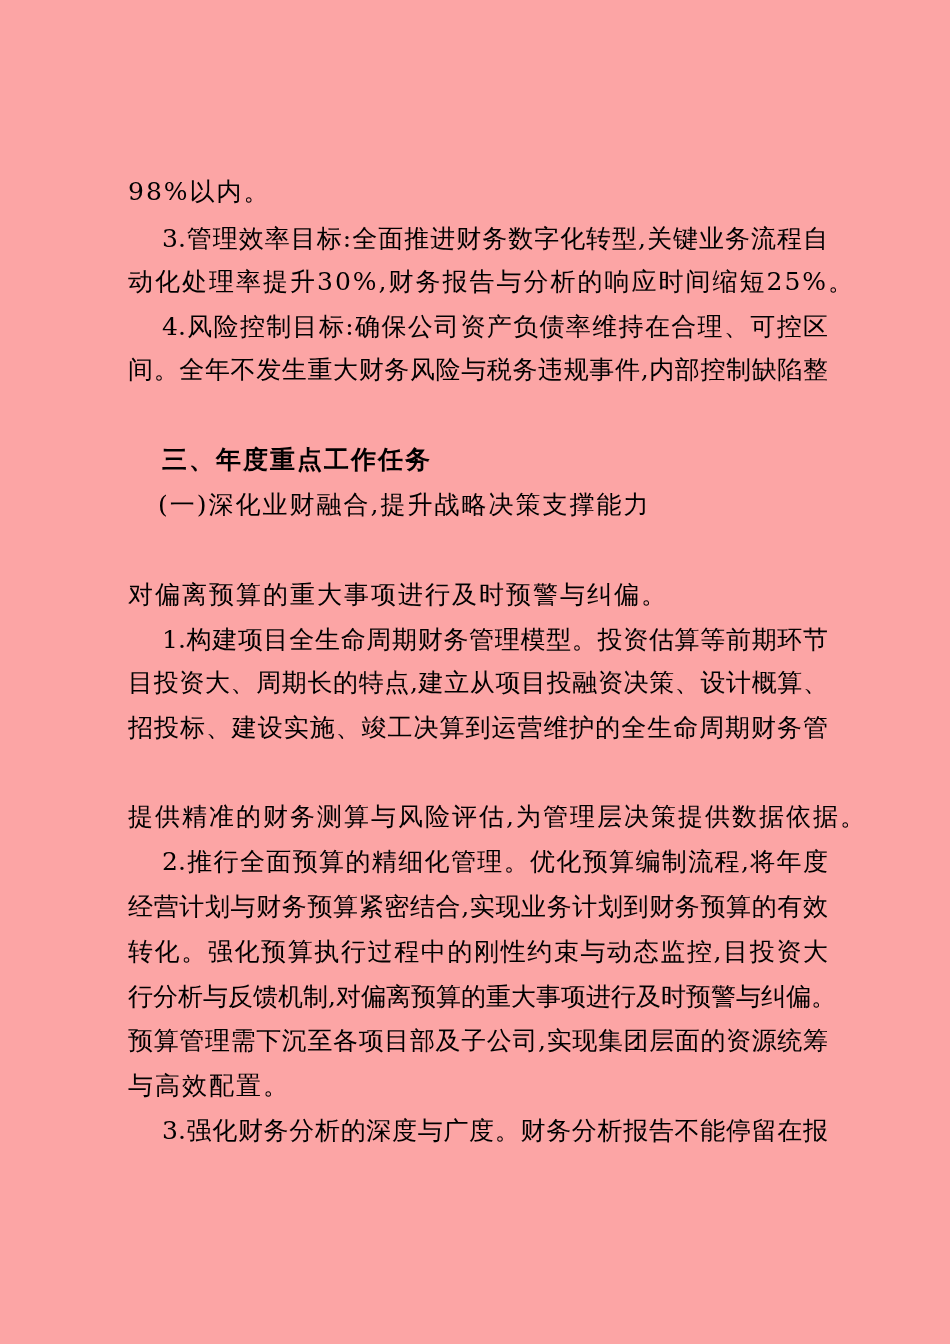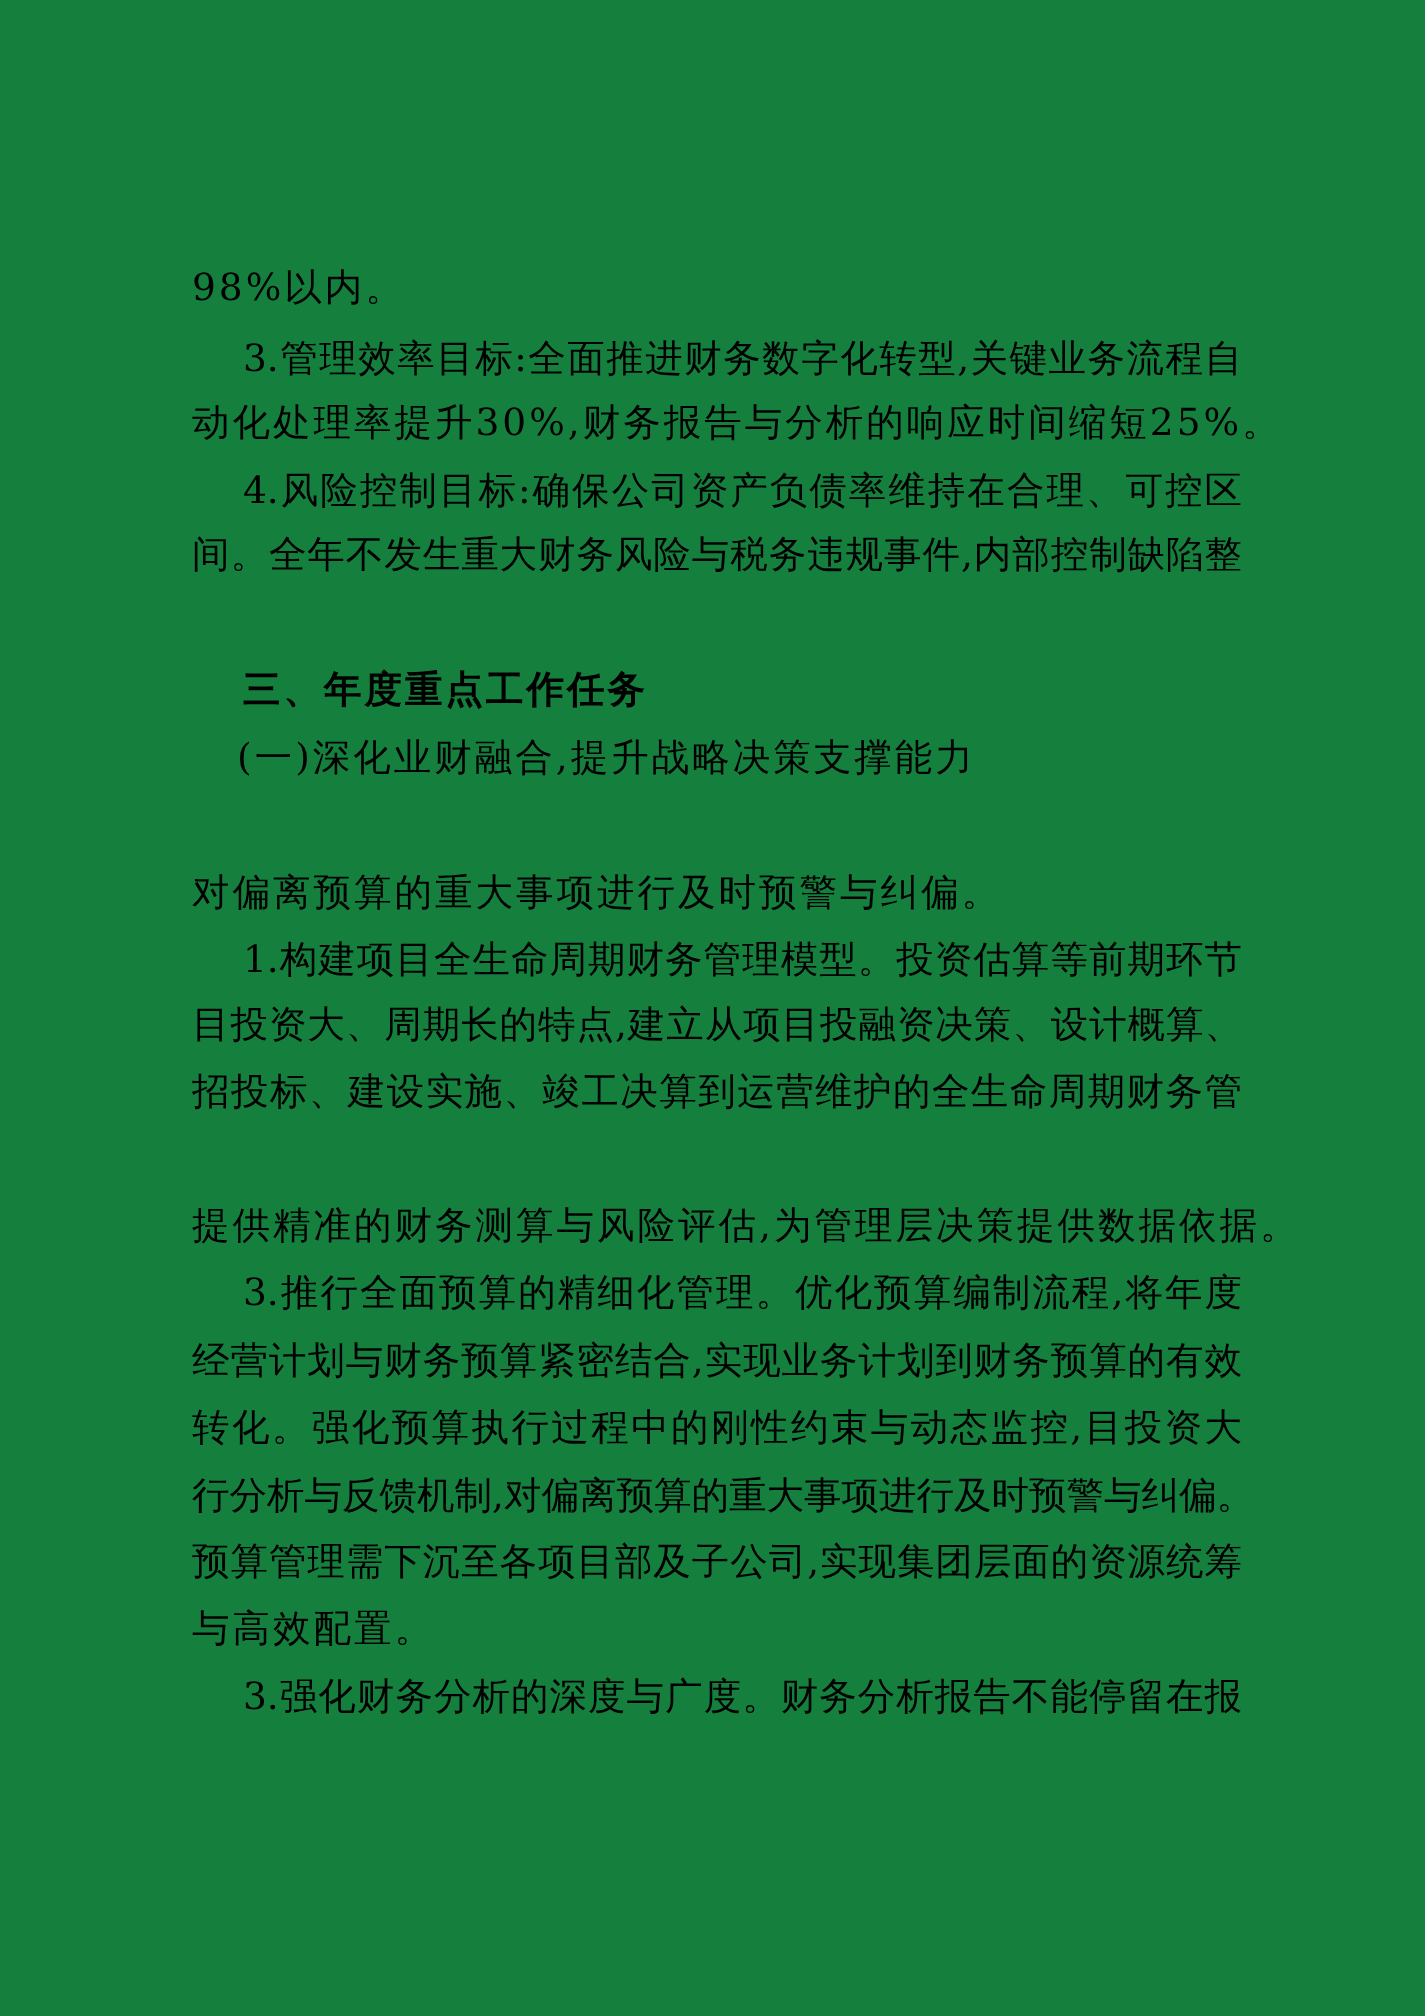--- a/index.html
+++ b/index.html
@@ -13,21 +13,21 @@
     position: relative;
     overflow: hidden;
     font-family: "DejaVu Serif", "Liberation Serif", serif;
     color: #000000;
   }
   .page {
     position: absolute;
     left: 0; top: 0;
     width: 950px;
     height: 1344px;
-    background: #15803d;
+    background: #fca5a5;
   }
   .line {
     position: absolute;
     left: 128px;
     width: 700px;
     height: 40px;
     font-size: 25px;
     line-height: 40px;
     white-space: nowrap;
     text-align: justify;
@@ -89,21 +89,21 @@
     <span>目投资大、周期长的特点,建立从项目投融资决策、设计概算、</span>
   </div>
   <div class="line" style="top:708px">
     <span>招投标、建设实施、竣工决算到运营维护的全生命周期财务管</span>
   </div>
   <div class="line last" style="top:797px">
     <span>提供精准的财务测算与风险评估,为管理层决策提供数据依据。</span>
   </div>
 
   <div class="line indent" style="top:842px">
-    <span class="b">3.推行全面预算的精细化管</span><span>理。优化预算编制流程,将年度</span>
+    <span class="b">2.推行全面预算的精细化管</span><span>理。优化预算编制流程,将年度</span>
   </div>
   <div class="line" style="top:887px">
     <span>经营计划与财务预算紧密结合,实现业务计划到财务预算的有效</span>
   </div>
   <div class="line" style="top:932px">
     <span>转化。强化预算执行过程中的刚性约束与动态监控,目投资大</span>
   </div>
   <div class="line" style="top:977px">
     <span>行分析与反馈机制,对偏离预算的重大事项进行及时预警与纠偏。</span>
   </div>

